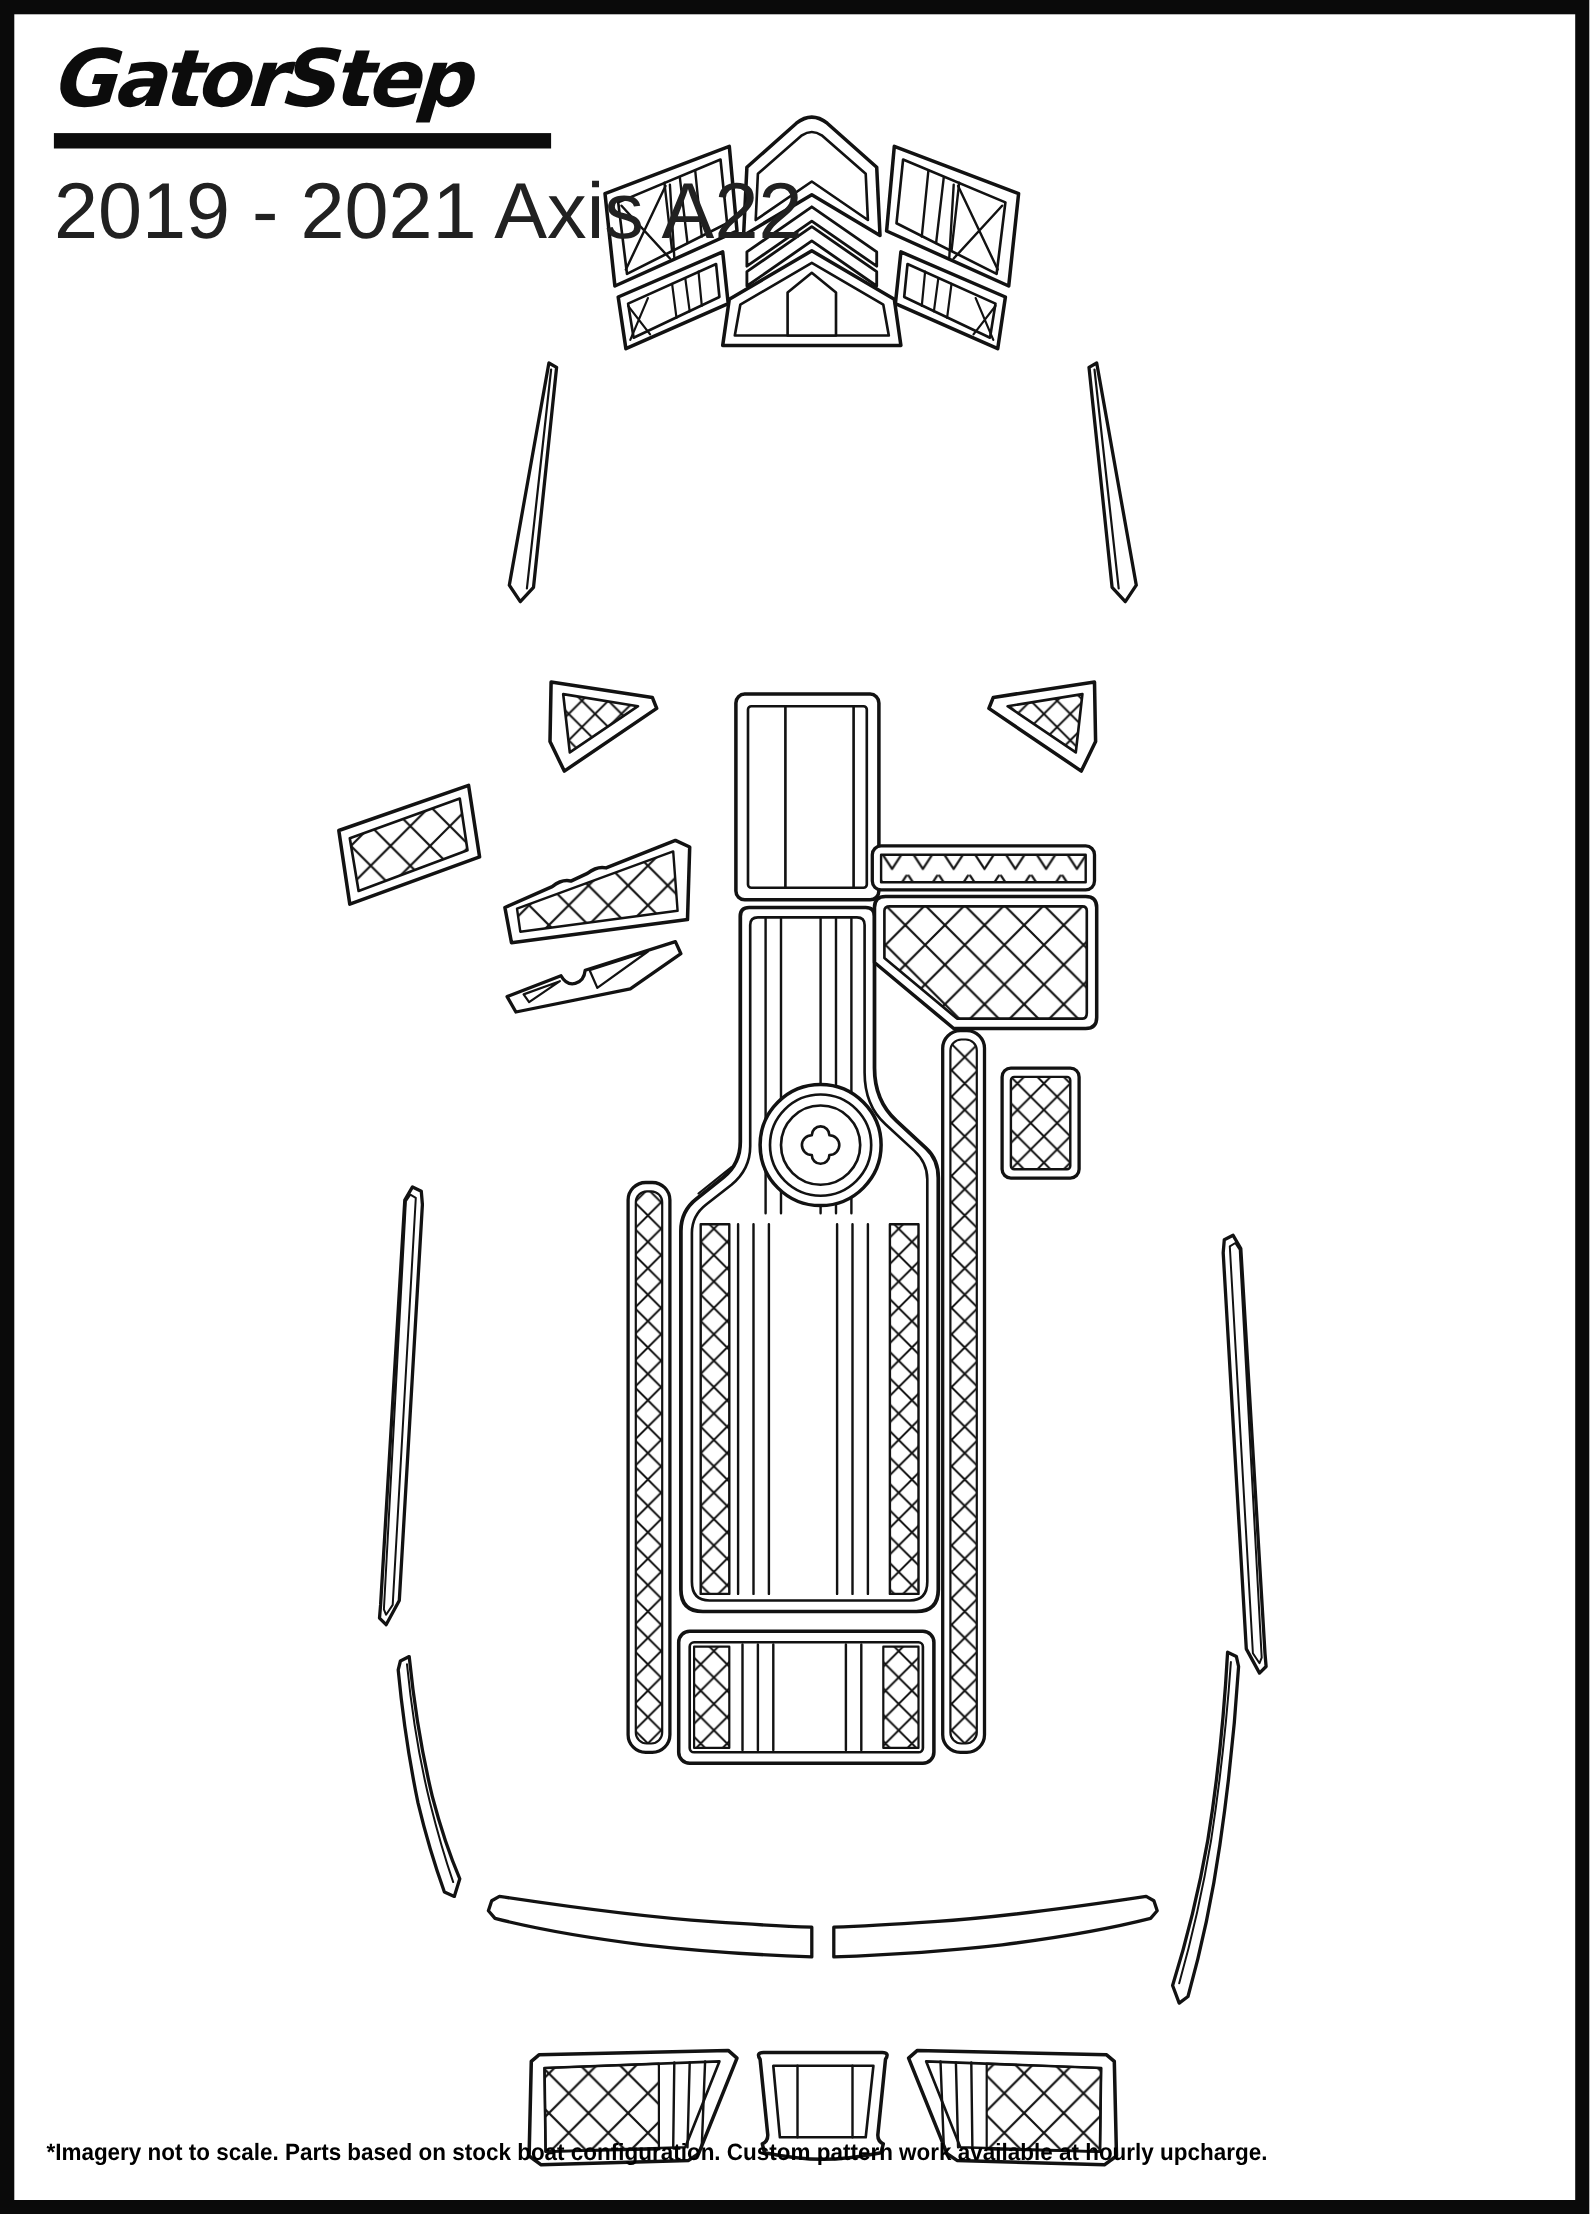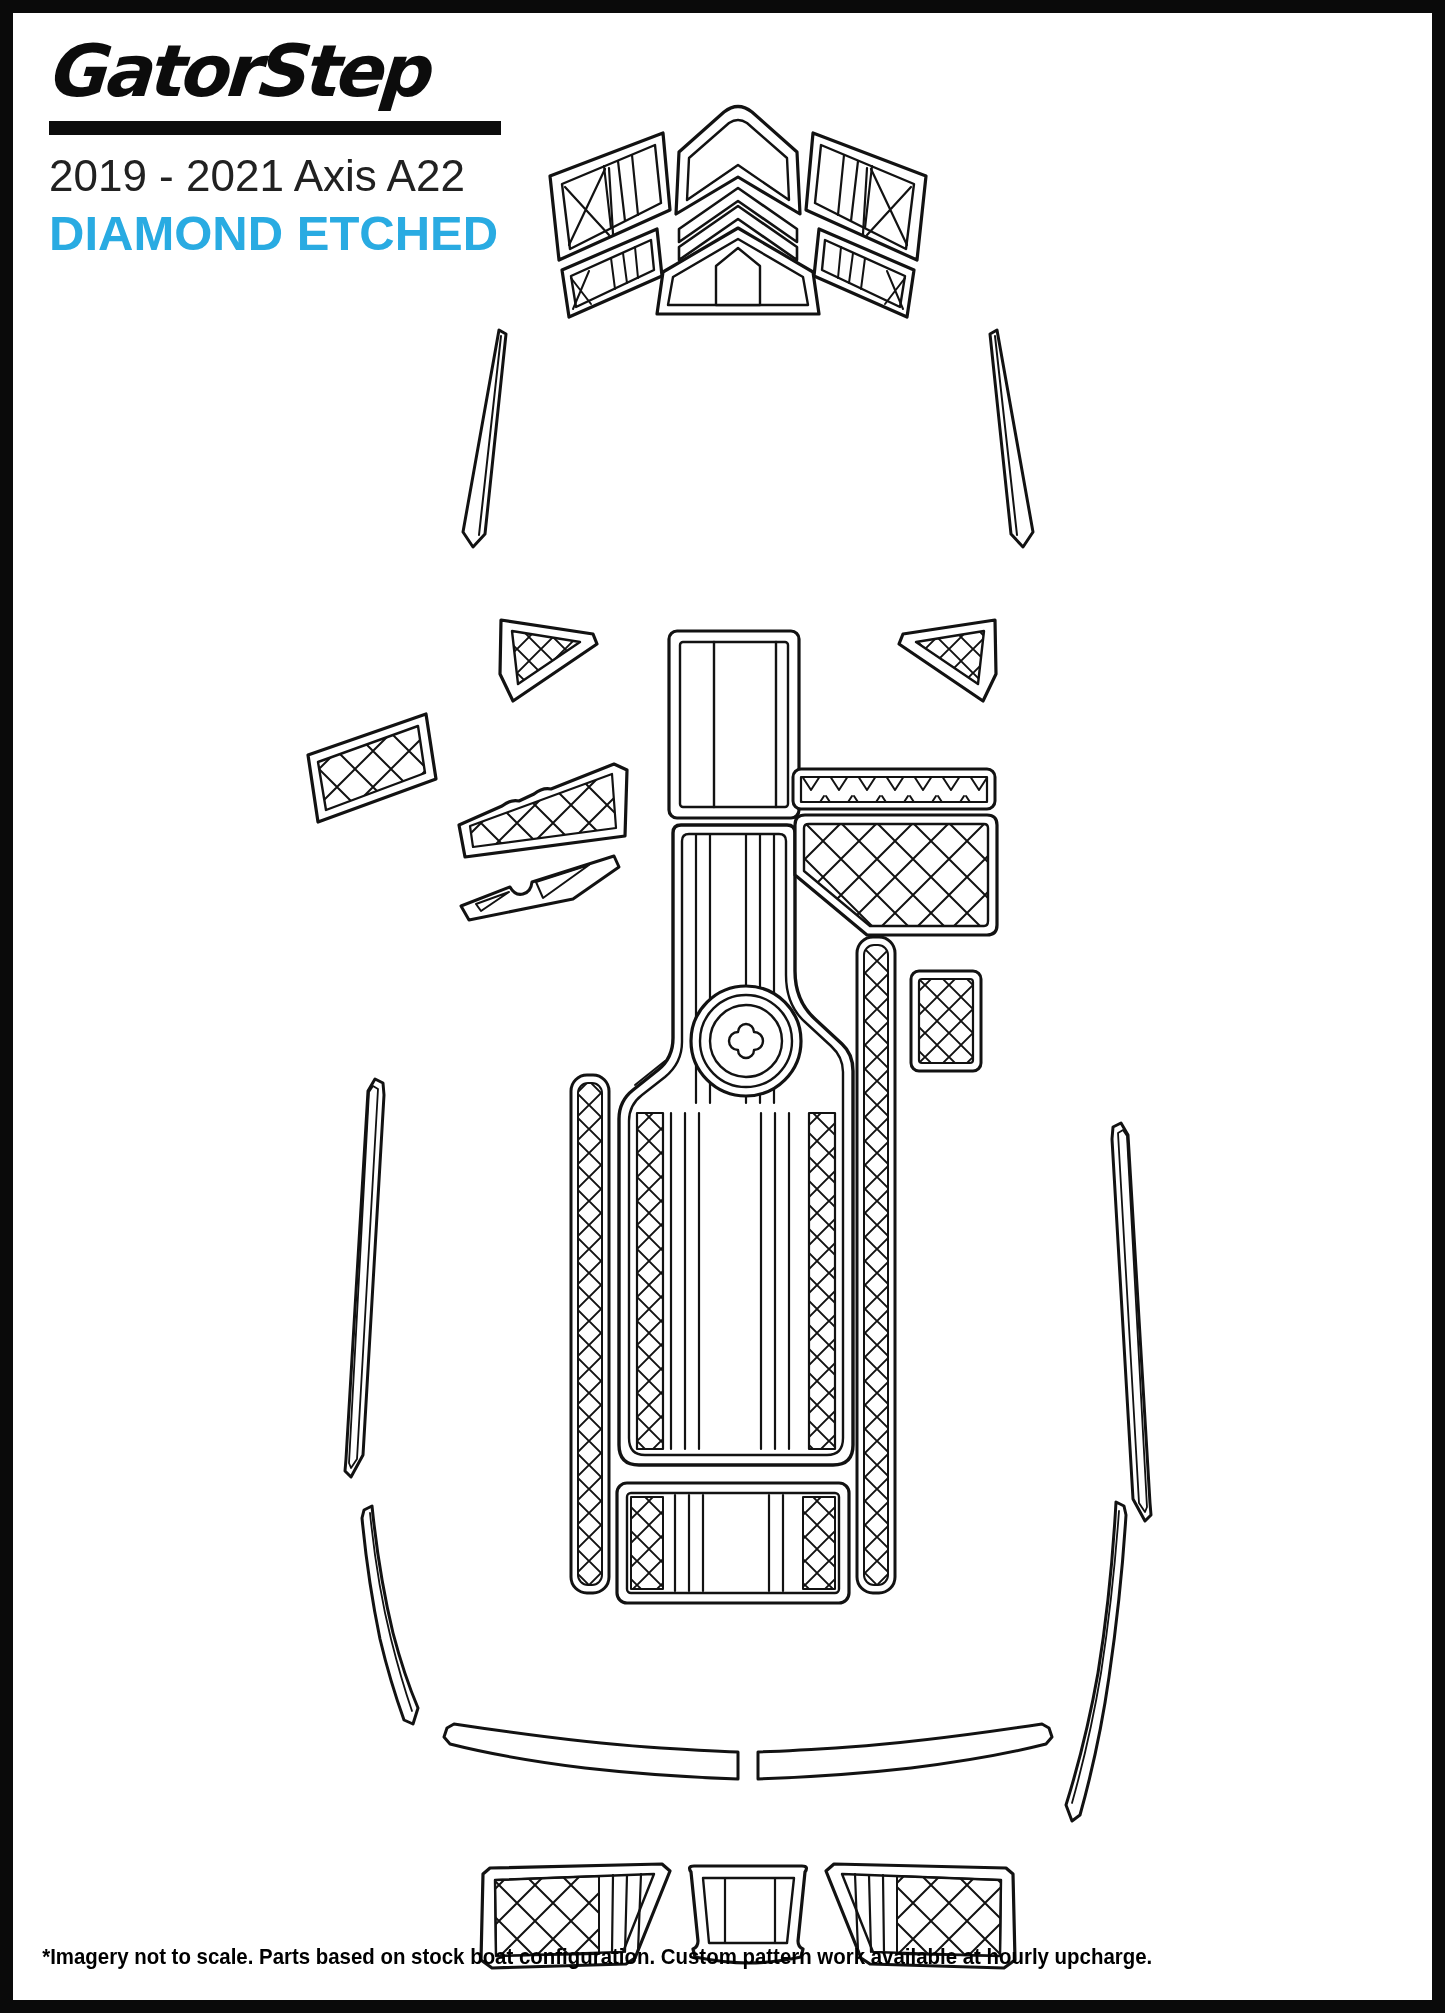--- a/index.html
+++ b/index.html
@@ -16,21 +16,21 @@
   .logo{
     font-family:"DejaVu Sans", sans-serif;
     font-weight:800;font-style:italic;
     font-size:72px;line-height:1;
     letter-spacing:-4px;color:#0c0c0c;
     transform:skewX(-6deg);transform-origin:left bottom;
     white-space:nowrap;
   }
   .logo-rule{width:452px;height:14px;background:#0c0c0c;margin-top:14px;}
   .title{
-    margin-top:16px;font-size:44px;font-weight:400;
+    margin-top:16px;font-size:72px;font-weight:400;
     color:#212121;letter-spacing:0px;white-space:nowrap;
   }
   .subtitle{
     margin-top:4px;font-size:49px;font-weight:700;
     color:var(--accent,#29ABE2);letter-spacing:0px;white-space:nowrap;
   }
   .diagram{position:absolute;left:0;top:0;width:1445px;height:2013px;z-index:1;}
   .footer{
     position:absolute;left:0;bottom:30px;width:100%;
     z-index:3;
@@ -42,21 +42,20 @@
 </style>
 </head>
 <body>
 
 <div class="page">
 
   <div class="header">
     <div class="logo">GatorStep</div>
     <div class="logo-rule"></div>
     <div class="title">2019 - 2021 Axis A22</div>
-    <div class="subtitle">DIAMOND ETCHED</div>
   </div>
 
   <svg class="diagram" viewBox="0 0 1445 2013" xmlns="http://www.w3.org/2000/svg" fill="none" stroke="#121212" stroke-linejoin="round" stroke-linecap="round">
 
     <defs>
       <pattern id="lat" width="36" height="36" patternUnits="userSpaceOnUse">
         <path d="M0,18 L18,0 L36,18 M0,18 L18,36 L36,18" stroke="#121212" stroke-width="2" fill="none"></path>
       </pattern>
       <pattern id="latS" width="24" height="24" patternUnits="userSpaceOnUse">
         <path d="M0,12 L12,0 L24,12 M0,12 L12,24 L24,12" stroke="#121212" stroke-width="1.8" fill="none"></path>

